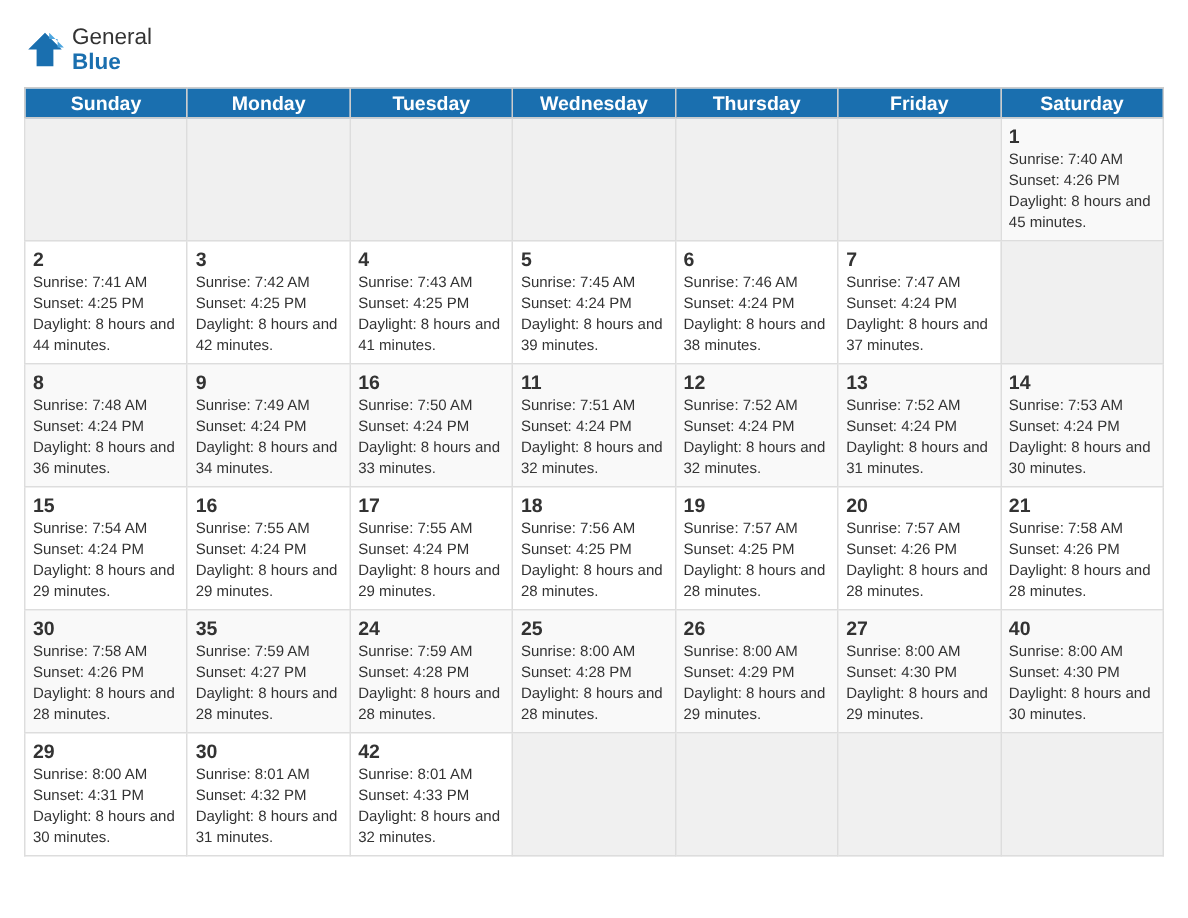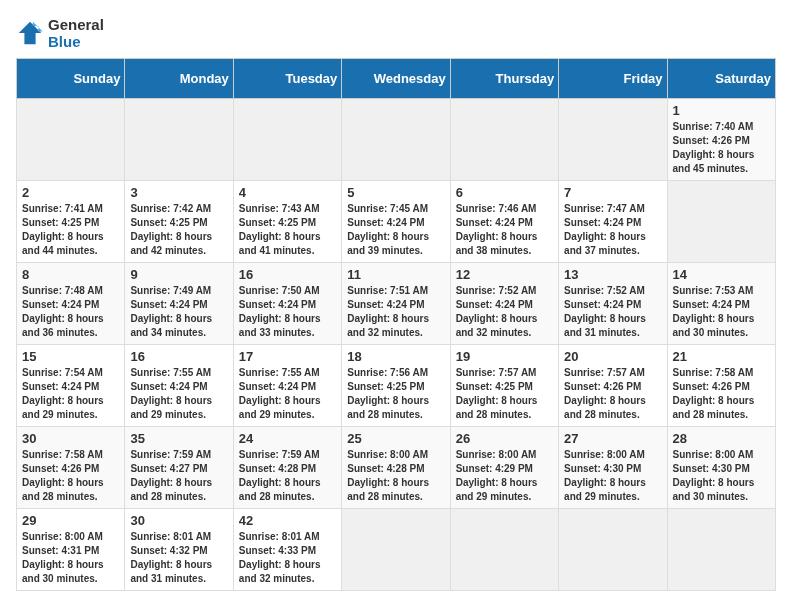--- a/index.html
+++ b/index.html
@@ -40,22 +40,22 @@
     table {
       width: 100%;
       border-collapse: collapse;
       table-layout: fixed;
     }
     thead tr th {
       background-color: #1a6faf;
       color: #fff;
       font-size: 13px;
       font-weight: bold;
-      padding: 12px 4px;
-      text-align: right;
+      padding: 2px 4px;
+      text-align: center;
       border: 1px solid #ccc;
     }
     tbody tr td {
       vertical-align: top;
       border: 1px solid #ddd;
       padding: 4px 5px;
       font-size: 10.5px;
       color: #333;
       background: #fff;
       height: 80px;
@@ -65,37 +65,36 @@
     }
     .day-num {
       font-size: 13px;
       font-weight: bold;
       margin-bottom: 2px;
     }
     .day-info {
       font-size: 10px;
       line-height: 1.4;
       color: #333;
-      font-weight: bold;
     }
     td.empty {
       background: #f0f0f0 !important;
     }
   </style>
 </head>
 <body>
 
 <div class="header">
   <div class="logo">
     <svg class="logo-icon" viewBox="0 0 40 40" xmlns="http://www.w3.org/2000/svg">
       <polygon points="20,4 36,20 28,20 28,36 12,36 12,20 4,20" fill="#1a6faf"></polygon>
       <polygon points="24,4 38,18 32,18 32,10 24,10" fill="#4da6e0"></polygon>
     </svg>
     <div>
-      <div style="font-size:15px;font-weight:bold;color:#333;">General</div>
+      <div style="font-size:15px;font-weight:normal;color:#333;">General</div>
       <div style="font-size:15px;font-weight:bold;color:#1a6faf;">Blue</div>
     </div>
   </div>
   <div class="title-block">
     <div class="month-title"></div>
     <div class="location-title"></div>
   </div>
 </div>
 
 <table>
@@ -229,21 +228,21 @@
         </td>
         <td>
           <div class="day-num">26</div>
           <div class="day-info">Sunrise: 8:00 AM<br>Sunset: 4:29 PM<br>Daylight: 8 hours and 29 minutes.</div>
         </td>
         <td>
           <div class="day-num">27</div>
           <div class="day-info">Sunrise: 8:00 AM<br>Sunset: 4:30 PM<br>Daylight: 8 hours and 29 minutes.</div>
         </td>
         <td>
-          <div class="day-num">28</div>
+          <div class="day-num">40</div>
           <div class="day-info">Sunrise: 8:00 AM<br>Sunset: 4:30 PM<br>Daylight: 8 hours and 30 minutes.</div>
         </td>
       </tr>
       <tr>
         <td>
           <div class="day-num">29</div>
           <div class="day-info">Sunrise: 8:00 AM<br>Sunset: 4:31 PM<br>Daylight: 8 hours and 30 minutes.</div>
         </td>
         <td>
           <div class="day-num">30</div>

